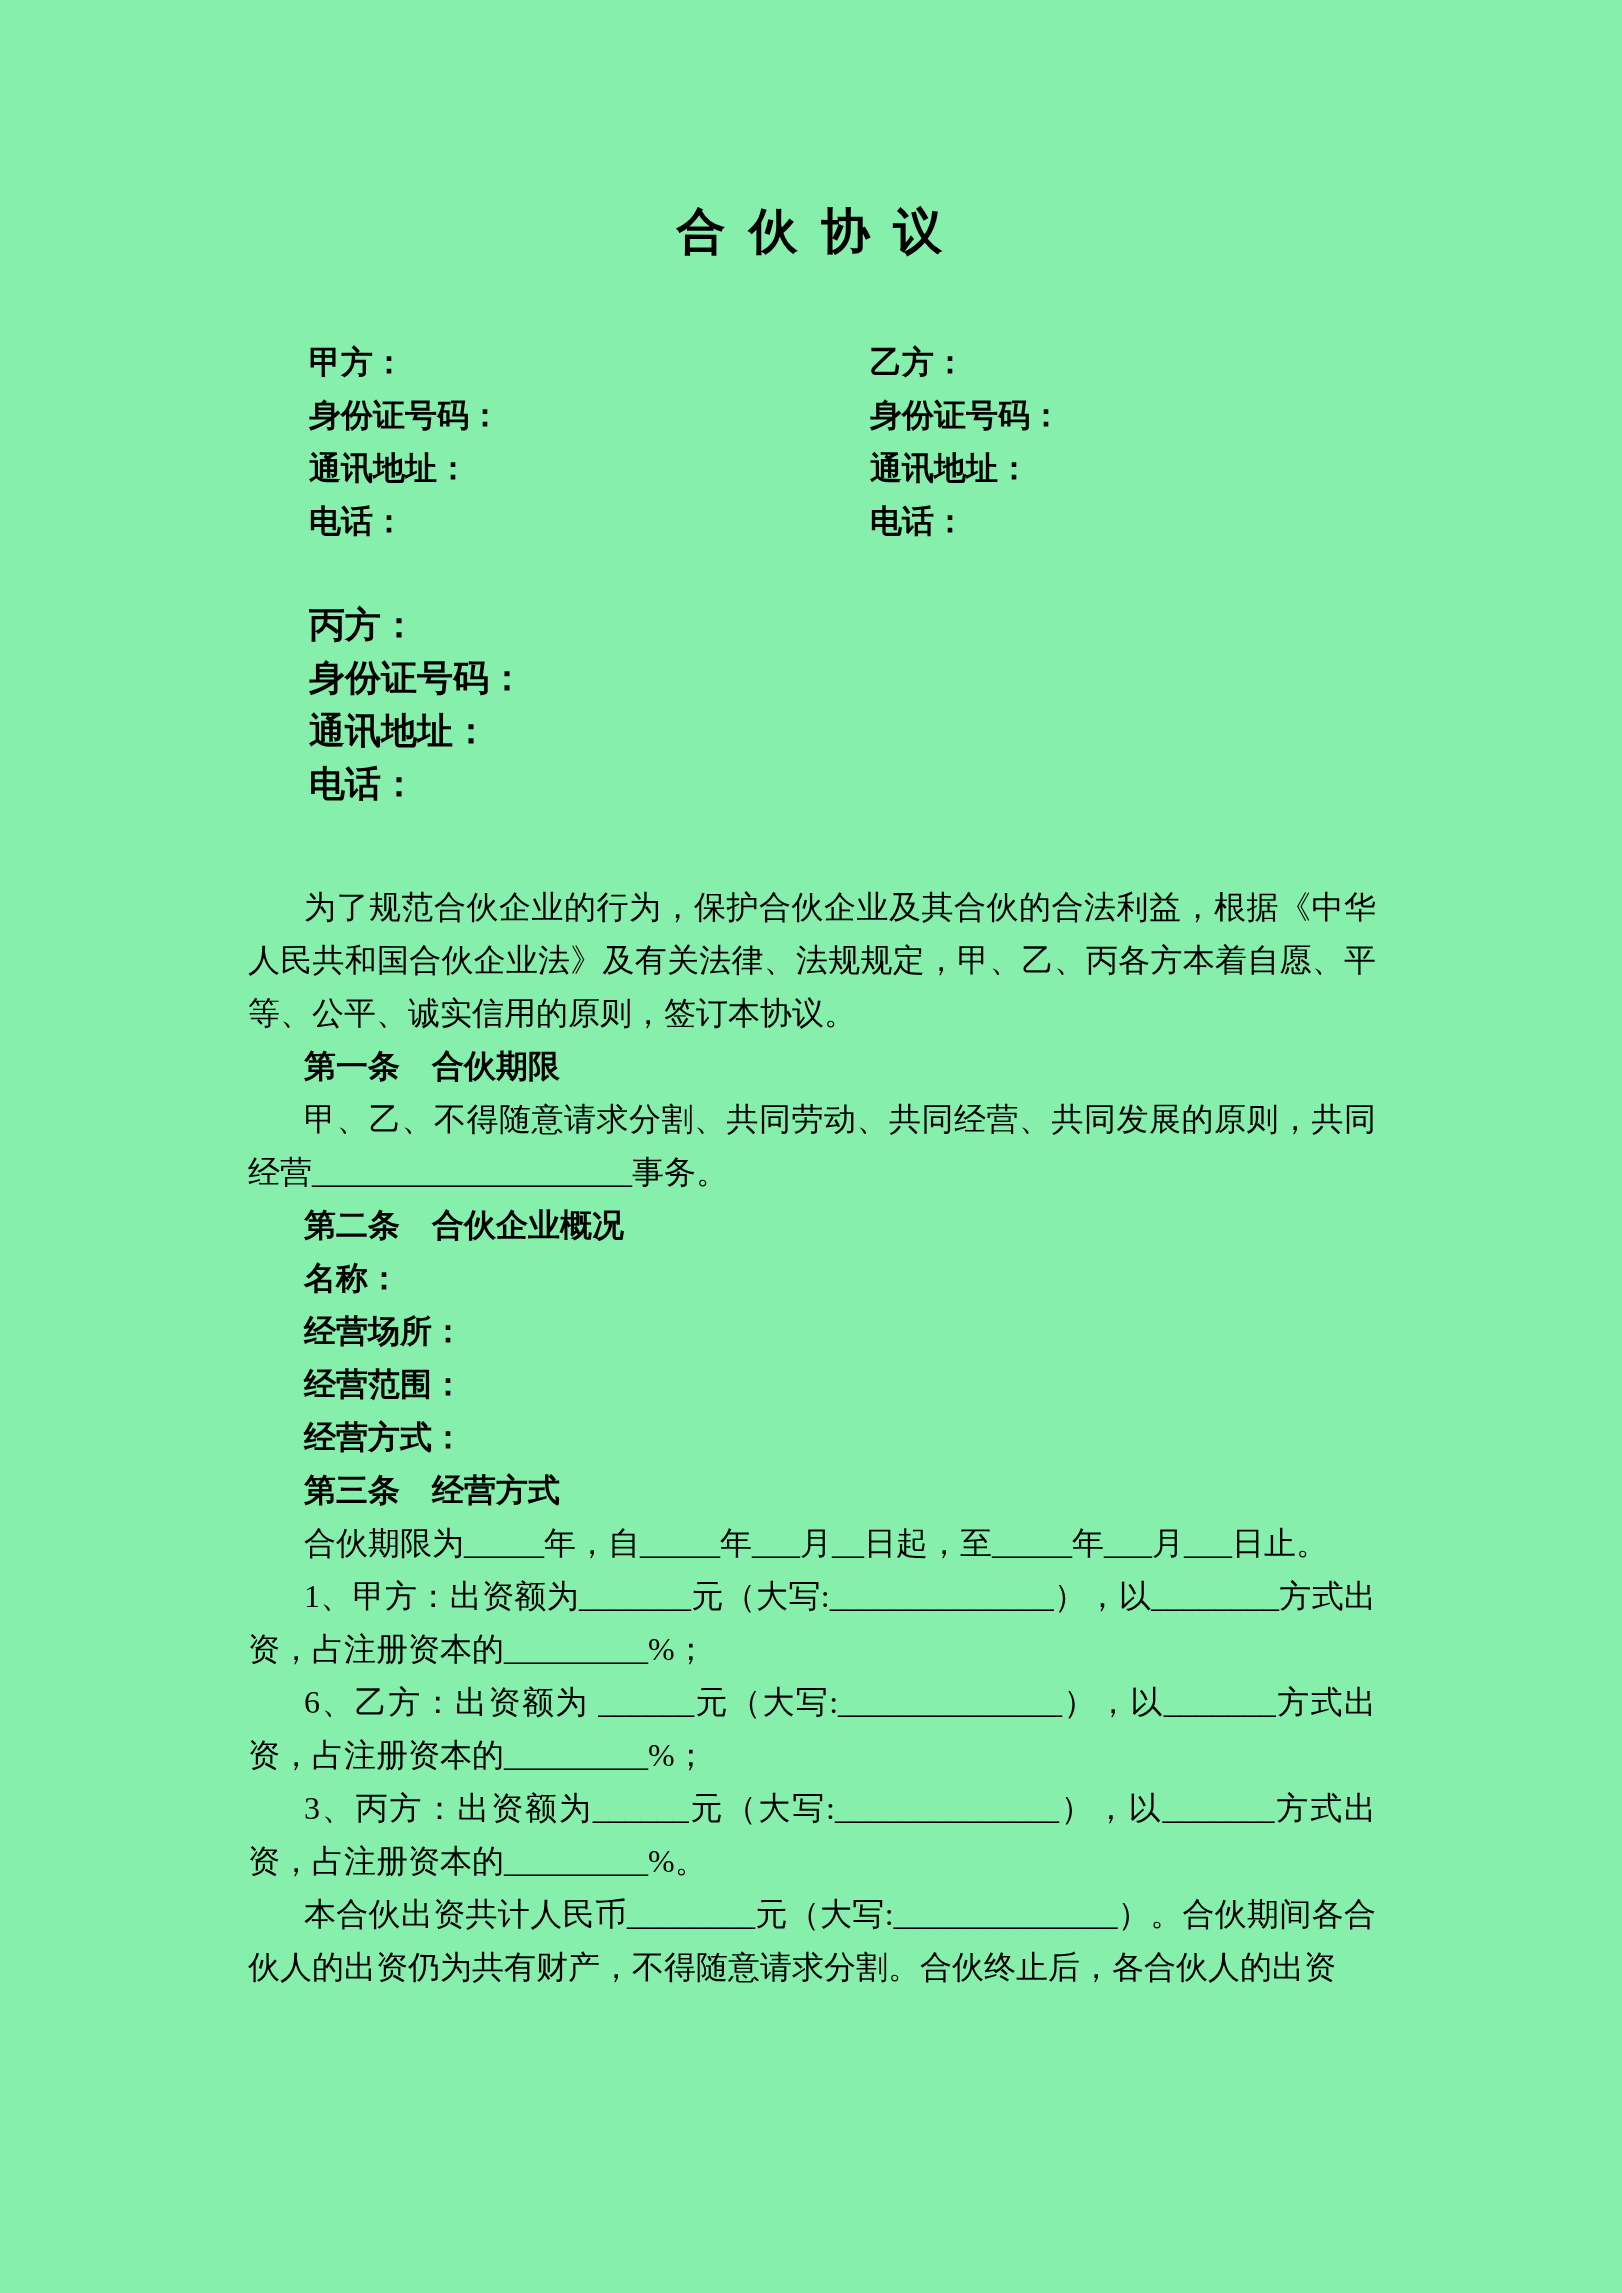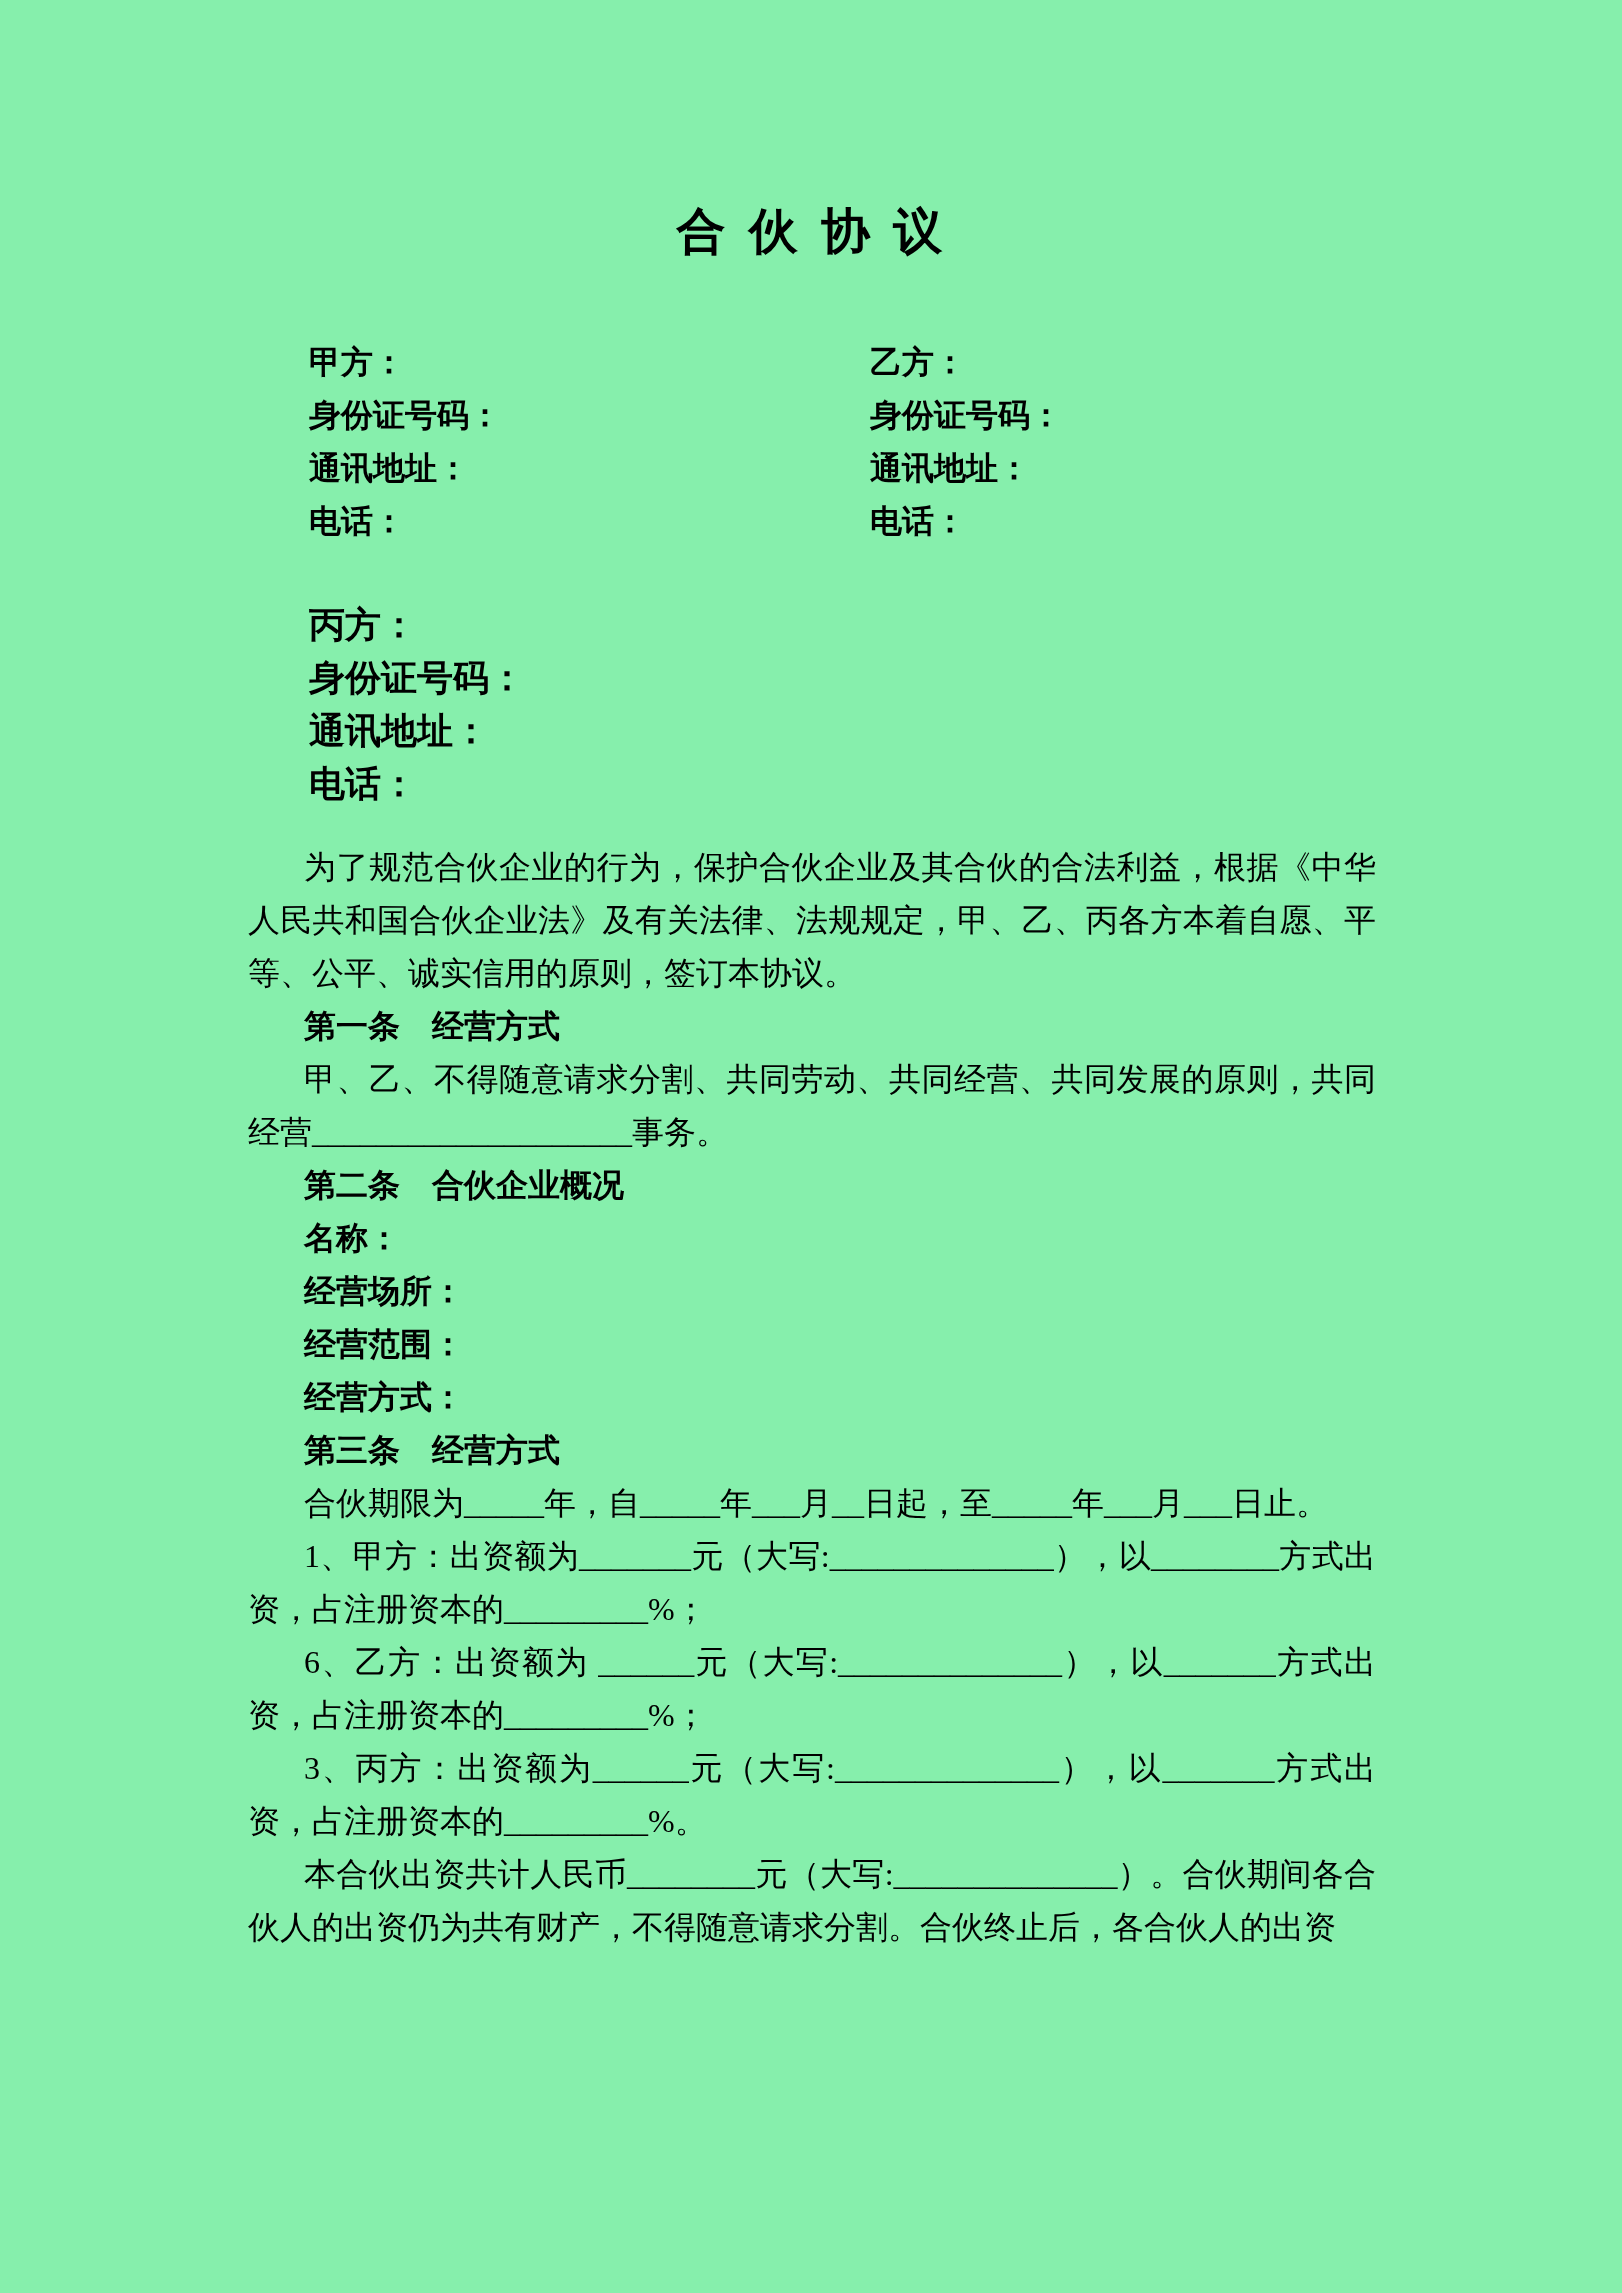--- a/index.html
+++ b/index.html
@@ -43,21 +43,21 @@
     margin-top: 51px;
     font-size: 36px;
     line-height: 53px;
     font-weight: 700;
   }
   .party-c-block .cell {
     padding-left: 61px;
     white-space: nowrap;
   }
   .doc-body {
-    margin-top: 30px;
+    margin-top: 70px;
     font-size: 32px;
     line-height: 53px;
     text-align: justify;
   }
   .doc-body p {
     margin: 0;
     text-indent: 56px;
   }
   .doc-body p.heading {
     font-weight: 700;
@@ -87,21 +87,21 @@
   <div class="party-c-block">
     <div class="cell">丙方：</div>
     <div class="cell">身份证号码：</div>
     <div class="cell">通讯地址：</div>
     <div class="cell">电话：</div>
   </div>
 
   <div class="doc-body">
     <p>为了规范合伙企业的行为，保护合伙企业及其合伙的合法利益，根据《中华人民共和国合伙企业法》及有关法律、法规规定，甲、乙、丙各方本着自愿、平等、公平、诚实信用的原则，签订本协议。</p>
 
-    <p class="heading">第一条　经营方式</p>
+    <p class="heading">第一条　合伙期限</p>
     <p>甲、乙、不得随意请求分割、共同劳动、共同经营、共同发展的原则，共同经营____________________事务。</p>
 
     <p class="heading">第二条　合伙企业概况</p>
     <p class="field">名称：</p>
     <p class="field">经营场所：</p>
     <p class="field">经营范围：</p>
     <p class="field">经营方式：</p>
 
     <p class="heading">第三条　经营方式</p>
     <p>合伙期限为_____年，自_____年___月__日起，至_____年___月___日止。</p>

